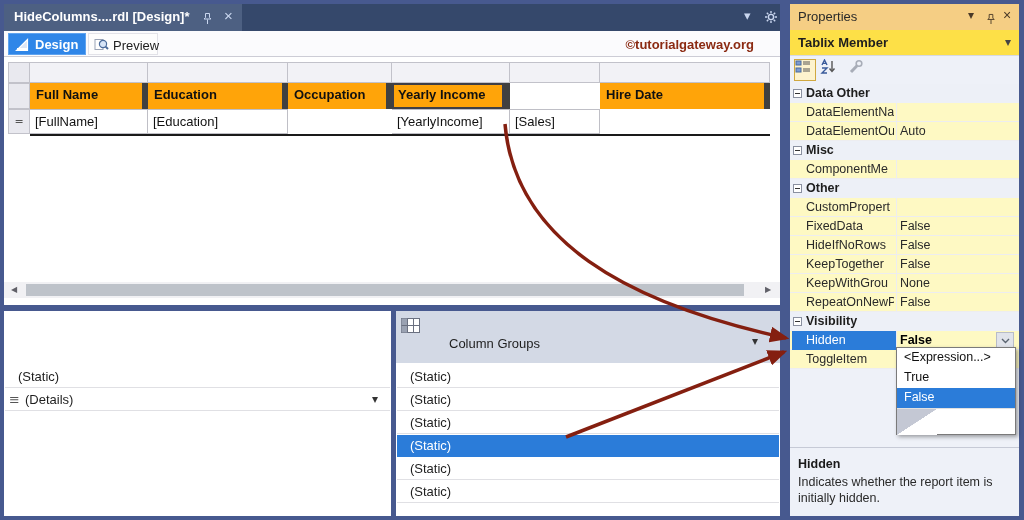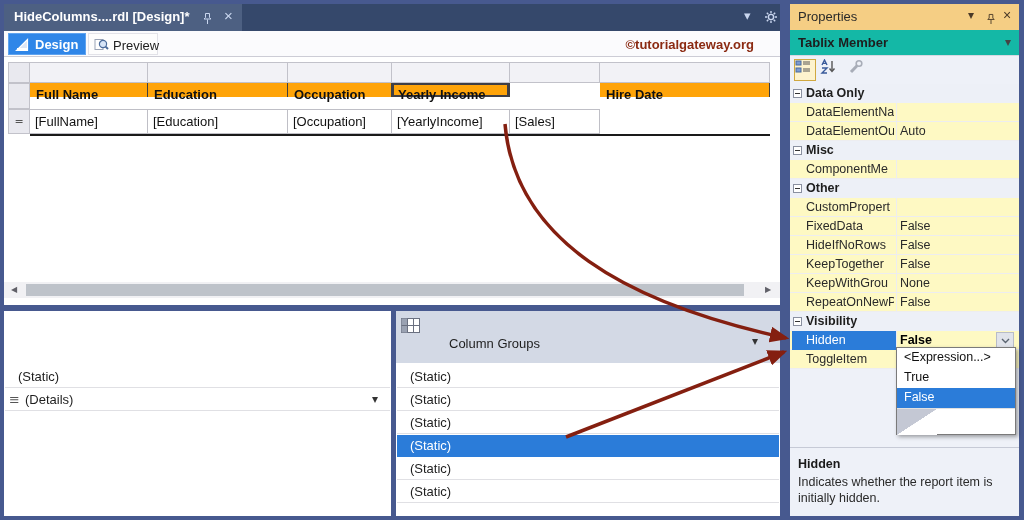--- a/index.html
+++ b/index.html
@@ -25,21 +25,21 @@
   .preview-btn svg { position:absolute; left:5px; top:3px; }
   .watermark { position:absolute; left:600px; top:6px; width:150px; text-align:right; color:#8B2A12; font-size:13px; font-weight:bold; }
 
   
   .design-surface { position:absolute; left:4px; top:57px; width:776px; height:225px; background:#fff; }
   .corner { position:absolute; left:4px; top:5px; width:22px; height:21px; background:#E9E9EF; border:1px solid #C2C2CA; }
   .rowhandle { position:absolute; left:4px; width:22px; background:#E9E9EF; border:1px solid #C2C2CA; color:#555; font-size:11px; text-align:center; font-family:"DejaVu Sans",sans-serif; }
   .rh1 { top:26px; height:26px; }
   .rh2 { top:52px; height:25px; line-height:23px; }
   .strip { position:absolute; top:5px; height:21px; background:#F2F2F6; border:1px solid #C2C2CA; border-left:none; }
-  .hcell { position:absolute; top:26px; height:14px; background:#FFA409; border-right:1px solid #404040; color:#111; font-size:13px; font-weight:bold; line-height:24px; padding-left:6px; }
+  .hcell { position:absolute; top:26px; height:26px; background:#FFA409; border-right:6px solid #404040; color:#111; font-size:13px; font-weight:bold; line-height:24px; padding-left:6px; }
   .hcell.sel { box-shadow:inset 0 0 0 2px #3F3F46; }
   .dcell { position:absolute; top:52px; height:25px; background:#fff; border:1px solid #BFBFC6; border-left:none; color:#111; font-size:13px; line-height:23px; padding-left:5px; }
   .tbl-bottom { position:absolute; left:26px; top:77px; width:740px; height:2px; background:#1A1A1A; }
   .dcol0{left:26px;width:118px} .dcol1{left:144px;width:140px} .dcol2{left:284px;width:104px}
   .dcol3{left:388px;width:118px} .dcol4{left:506px;width:90px} .dcol5{left:596px;width:170px}
 
   
   .hscroll { position:absolute; left:4px; top:282px; width:776px; height:16px; background:#F1F1F4; }
   .sc-arrow { position:absolute; top:0; width:16px; height:16px; color:#606068; font-size:8px; line-height:16px; text-align:center; font-family:"DejaVu Sans",sans-serif; }
   .sc-left { left:2px; } .sc-right { left:756px; }
@@ -63,21 +63,21 @@
   .details-row { padding-left:20px; }
   .details-caret { position:absolute; right:6px; top:0; width:18px; text-align:center; color:#333; font-family:"DejaVu Sans",sans-serif; font-size:12px; }
 
   
   .props { position:absolute; left:790px; top:4px; width:229px; height:512px; background:#EEF1F8; }
   .props-title { position:absolute; left:0; top:0; width:229px; height:26px; background:#F5CE84; }
   .props-title .t { position:absolute; left:8px; top:5px; font-size:13px; color:#2A2A2A; }
   .pt-caret { position:absolute; left:178px; top:4px; color:#4A3A28; font-size:12px; font-family:"DejaVu Sans",sans-serif; }
   .pt-pin { position:absolute; left:196px; top:7px; color:#4A3A28; }
   .pt-close { position:absolute; left:213px; top:3px; color:#4A3A28; font-size:14px; }
-  .props-selector { position:absolute; left:0; top:26px; width:229px; height:26px; background:#14b8a6; border-bottom:1px solid #D6D9E2; }
+  .props-selector { position:absolute; left:0; top:26px; width:229px; height:26px; background:#fde047; border-bottom:1px solid #D6D9E2; }
   .props-selector .t { position:absolute; left:8px; top:5px; font-size:13px; font-weight:bold; color:#1E1E1E; }
   .sel-caret { position:absolute; right:8px; top:5px; color:#444; font-size:12px; font-family:"DejaVu Sans",sans-serif; }
   .props-toolbar { position:absolute; left:0; top:52px; width:229px; height:28px; background:#EEF1F8; }
   .ptb-btn { position:absolute; top:3px; width:22px; height:22px; }
   .ptb-btn.active { background:#FDF3CE; border:1px solid #D0A840; }
   .ptb-b0 { left:4px; } .ptb-b1 { left:30px; } .ptb-b2 { left:58px; }
 
   .pgrid { position:absolute; left:0; top:80px; width:229px; height:285px; }
   .prow, .pcat { position:absolute; left:0; width:229px; height:19px; font-size:12.5px; }
   .prow { background:#fef9c3; border-bottom:1px solid #EDEDF0; }
@@ -170,21 +170,20 @@
     <div class="rowhandle rh2"><span>=</span></div>
 
     <div class="hcell dcol0">Full Name</div>
     <div class="hcell dcol1">Education</div>
     <div class="hcell dcol3 sel">Yearly Income</div>
     <div class="hcell dcol2">Occupation</div>
     <div class="hcell dcol5">Hire Date</div>
 
     <div class="dcell dcol0">[FullName]</div>
     <div class="dcell dcol1">[Education]</div>
-    <div class="dcell dcol2">[Occupation]</div>
     <div class="dcell dcol3">[YearlyIncome]</div>
     <div class="dcell dcol4">[Sales]</div>
 
     <div class="tbl-bottom"></div>
   </div>
 
   <div class="hscroll">
     <span class="sc-arrow sc-left">◀</span>
     <div class="sc-thumb"></div>
     <span class="sc-arrow sc-right">▶</span>
@@ -268,21 +267,21 @@
         <svg width="16" height="15" viewBox="0 0 16 15">
             <circle cx="11" cy="4.5" r="2.8" fill="none" stroke="#A8ADB8" stroke-width="1.6"></circle>
             <line x1="3" y1="13" x2="9" y2="6.8" stroke="#A8ADB8" stroke-width="3"></line>
           </svg>
       </div>
     </div>
 
     <div class="pgrid">
       <div class="pcat pr0">
           <span class="exp"></span>
-          <span class="pcat-label">Data Only</span>
+          <span class="pcat-label">Data Other</span>
         </div>
       <div class="prow pr1">
           <span class="vline"></span>
           <span class="plabel">DataElementNa</span>
           <span class="pvalue"></span>
         </div>
       <div class="prow pr2">
           <span class="vline"></span>
           <span class="plabel">DataElementOu</span>
           <span class="pvalue">Auto</span>

